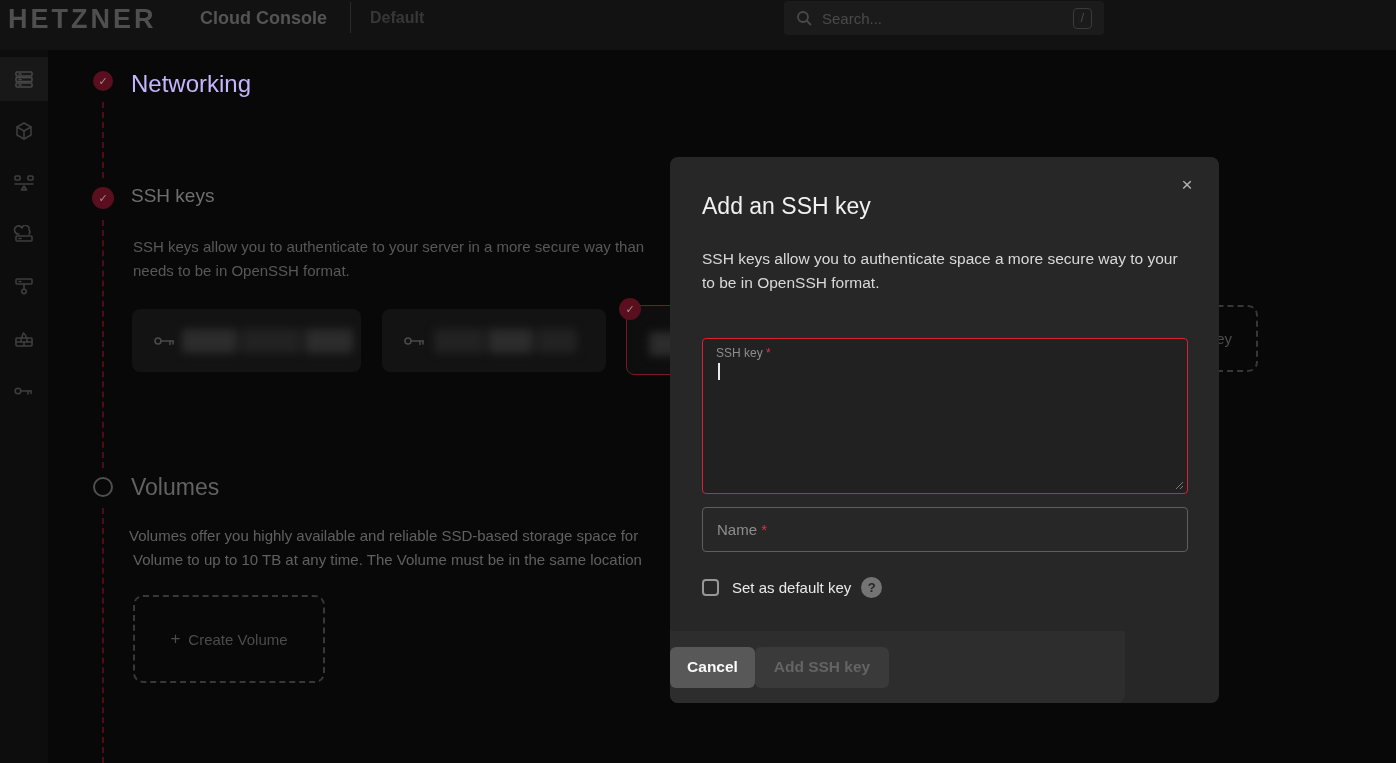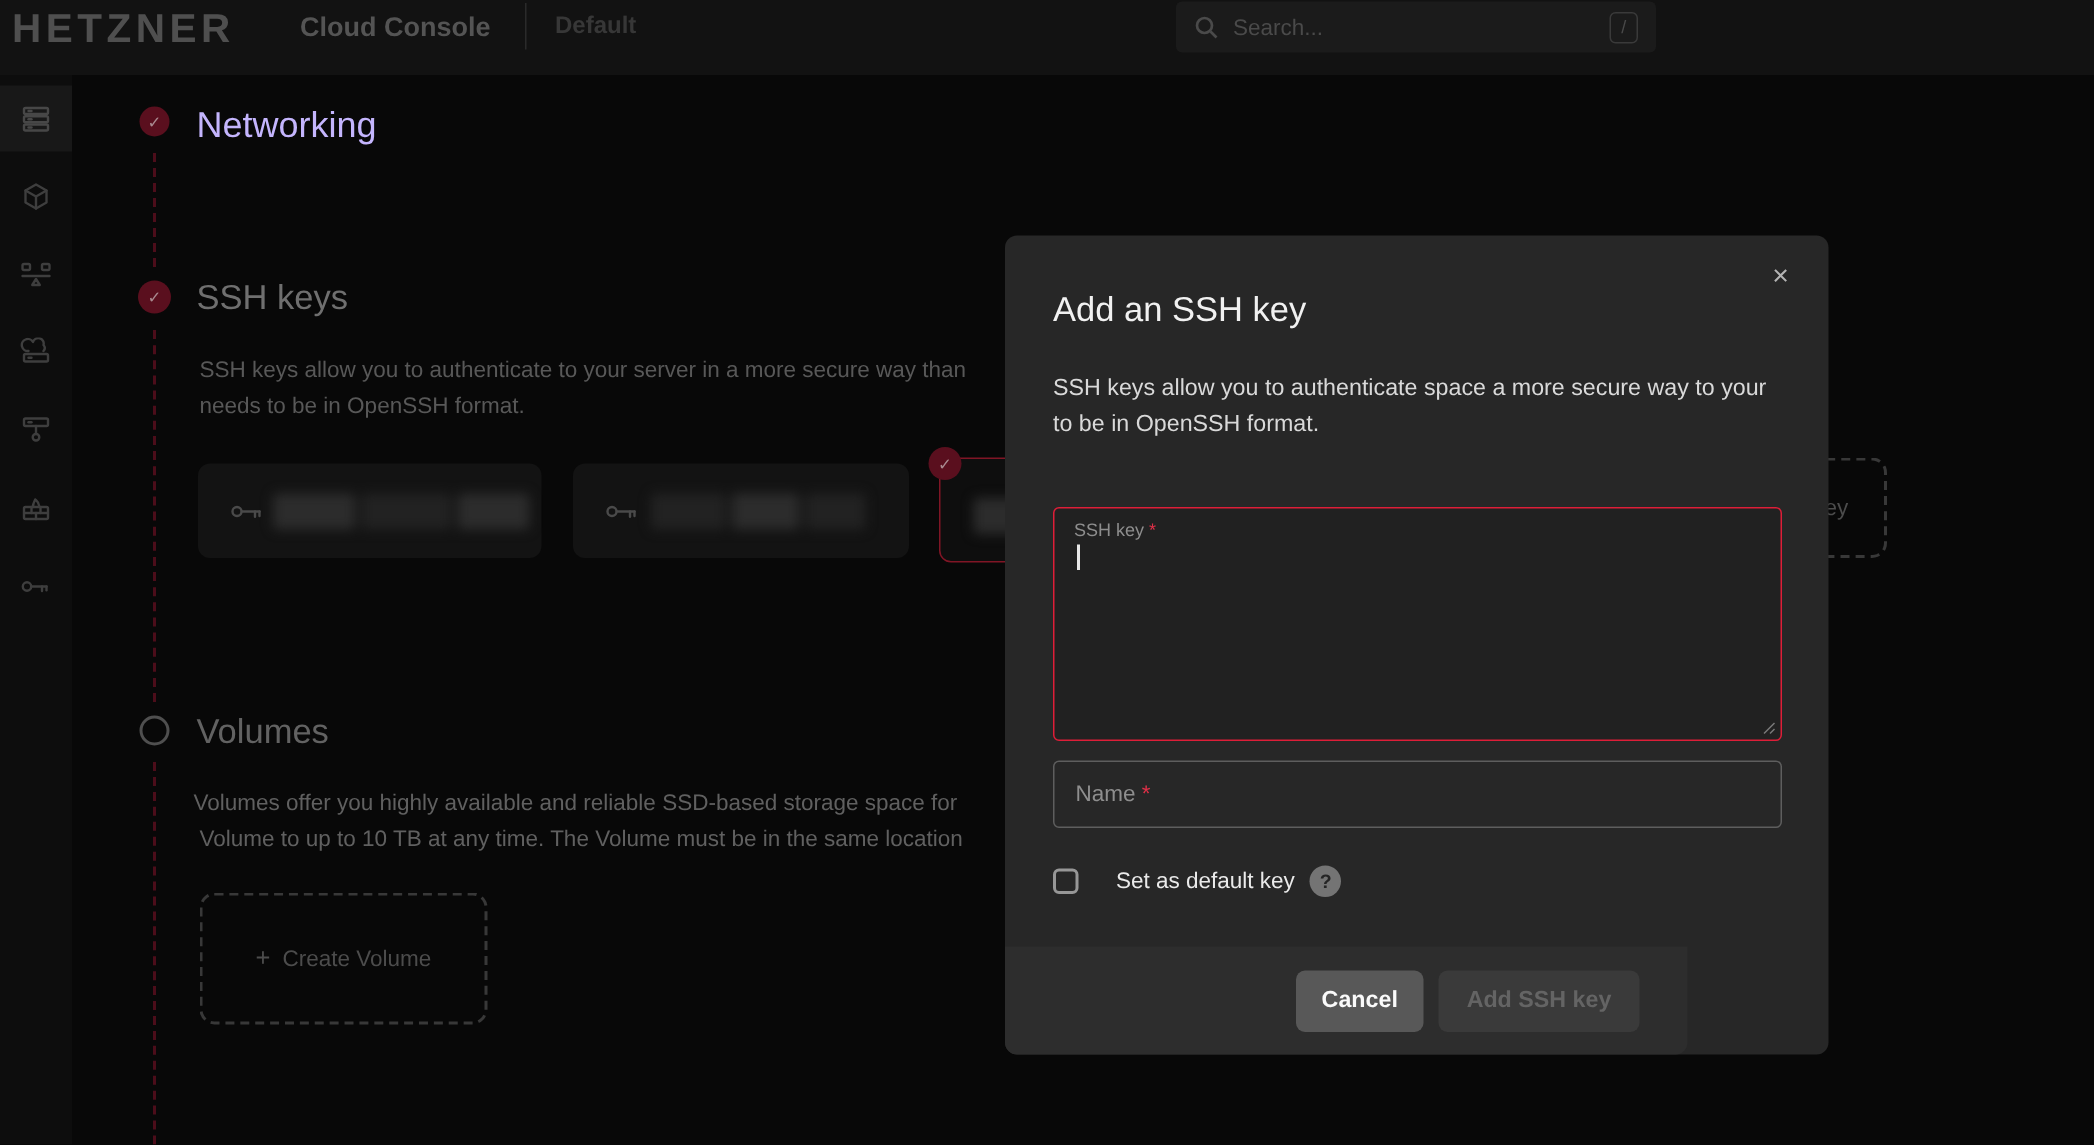--- a/index.html
+++ b/index.html
@@ -28,21 +28,21 @@
   .side-item.active { background:#181818; }
   .side-item svg { stroke:#3e3e3e; fill:none; stroke-width:1.6; stroke-linecap:round; stroke-linejoin:round; }
   .side-item.active svg { stroke:#474747; }
 
   
   .step-check { border-radius:50%; background:#5a0f1e; color:#a98a90; display:flex; align-items:center;
                 justify-content:center; font-size:11px; }
   .step-circle-empty { border-radius:50%; border:2px solid #4f4f4f; background:transparent; }
   .dash-line { width:0; border-left:2px dashed #4c0d1a; }
   .h-networking { color:#c4b5fd; font-size:24px; }
-  .h-step { color:#6f6f6f; font-size:23px; }
+  .h-step { color:#6f6f6f; font-size:19px; }
   .h-volumes { color:#626262; font-size:23px; }
   .par { color:#585858; font-size:15px; white-space:nowrap; }
   .key-card { background:#131313; border-radius:8px; }
   .key-card.selected { background:#0e0e0e; border:1px solid #801525; }
   .key-card svg { stroke:#4a4a4a; fill:none; stroke-width:1.6; stroke-linecap:round; }
   .blurwrap { position:absolute; top:20px; height:24px; display:flex; gap:4px; filter:blur(4px); }
   .blurwrap .b1 { background:#2c2c2c; border-radius:3px; }
   .blurwrap .b2 { background:#222222; border-radius:3px; }
   .badge-check { position:absolute; width:22px; height:22px; border-radius:50%; background:#5a0f1e;
                  color:#a98a90; display:flex; align-items:center; justify-content:center; font-size:11px; }
@@ -65,27 +65,27 @@
            animation: blink 1s step-end infinite; }
   @keyframes blink { 50% { opacity:0; } }
   .resize-handle { position:absolute; right:3px; bottom:3px; }
   .name-input-wrap { position:absolute; left:32px; top:350px; width:486px; height:45px;
                      border:1px solid #5e5e5e; border-radius:4px; background:transparent;padding-left:40px; }
   .name-input { width:100%; height:100%; background:transparent; border:none; outline:none;
                 color:#d9d9d9; font-size:15px; padding:0 14px; font-family:inherit; }
   .name-label { position:absolute; left:14px; top:13px; font-size:15px; color:#8e8e8e; pointer-events:none; }
   .check-row { position:absolute; left:32px; top:419px; height:22px; display:flex; align-items:center; }
   .checkbox { width:17px; height:17px; border:2px solid #979797; border-radius:4px; background:transparent; cursor:pointer; }
-  .check-label { margin-left:25px; font-size:15px; color:#eaeaea; }
+  .check-label { margin-left:13px; font-size:15px; color:#eaeaea; }
   .help-badge { margin-left:10px; width:21px; height:21px; border-radius:50%; background:#747474;
                 color:#252525; font-size:13px; font-weight:bold; display:flex; align-items:center;
                 justify-content:center; cursor:pointer; }
   .modal-footer { position:absolute; left:0; top:474px; width:455px; height:72px; background:#2d2d2d;
-                  border-radius:0 0 8px 8px; display:flex; align-items:center; justify-content:flex-end;
-                  gap:10px; padding-right:32px; }
+                  border-radius:0 0 8px 8px; display:flex; align-items:center; justify-content:flex-start;
+                  padding-right:32px; }
   .btn { height:41px; border:none; border-radius:6px; font-size:15.5px; font-weight:bold;
          font-family:inherit; cursor:pointer; }
   .btn-cancel { width:85px; background:#585858; color:#fafafa; }
   .btn-submit { width:134px; background:#3a3a3a; color:#646464; cursor:default; }
 </style>
 </head>
 <body>
 
 <div class="abs topbar">
   <div class="abs logo">HETZNER</div>

